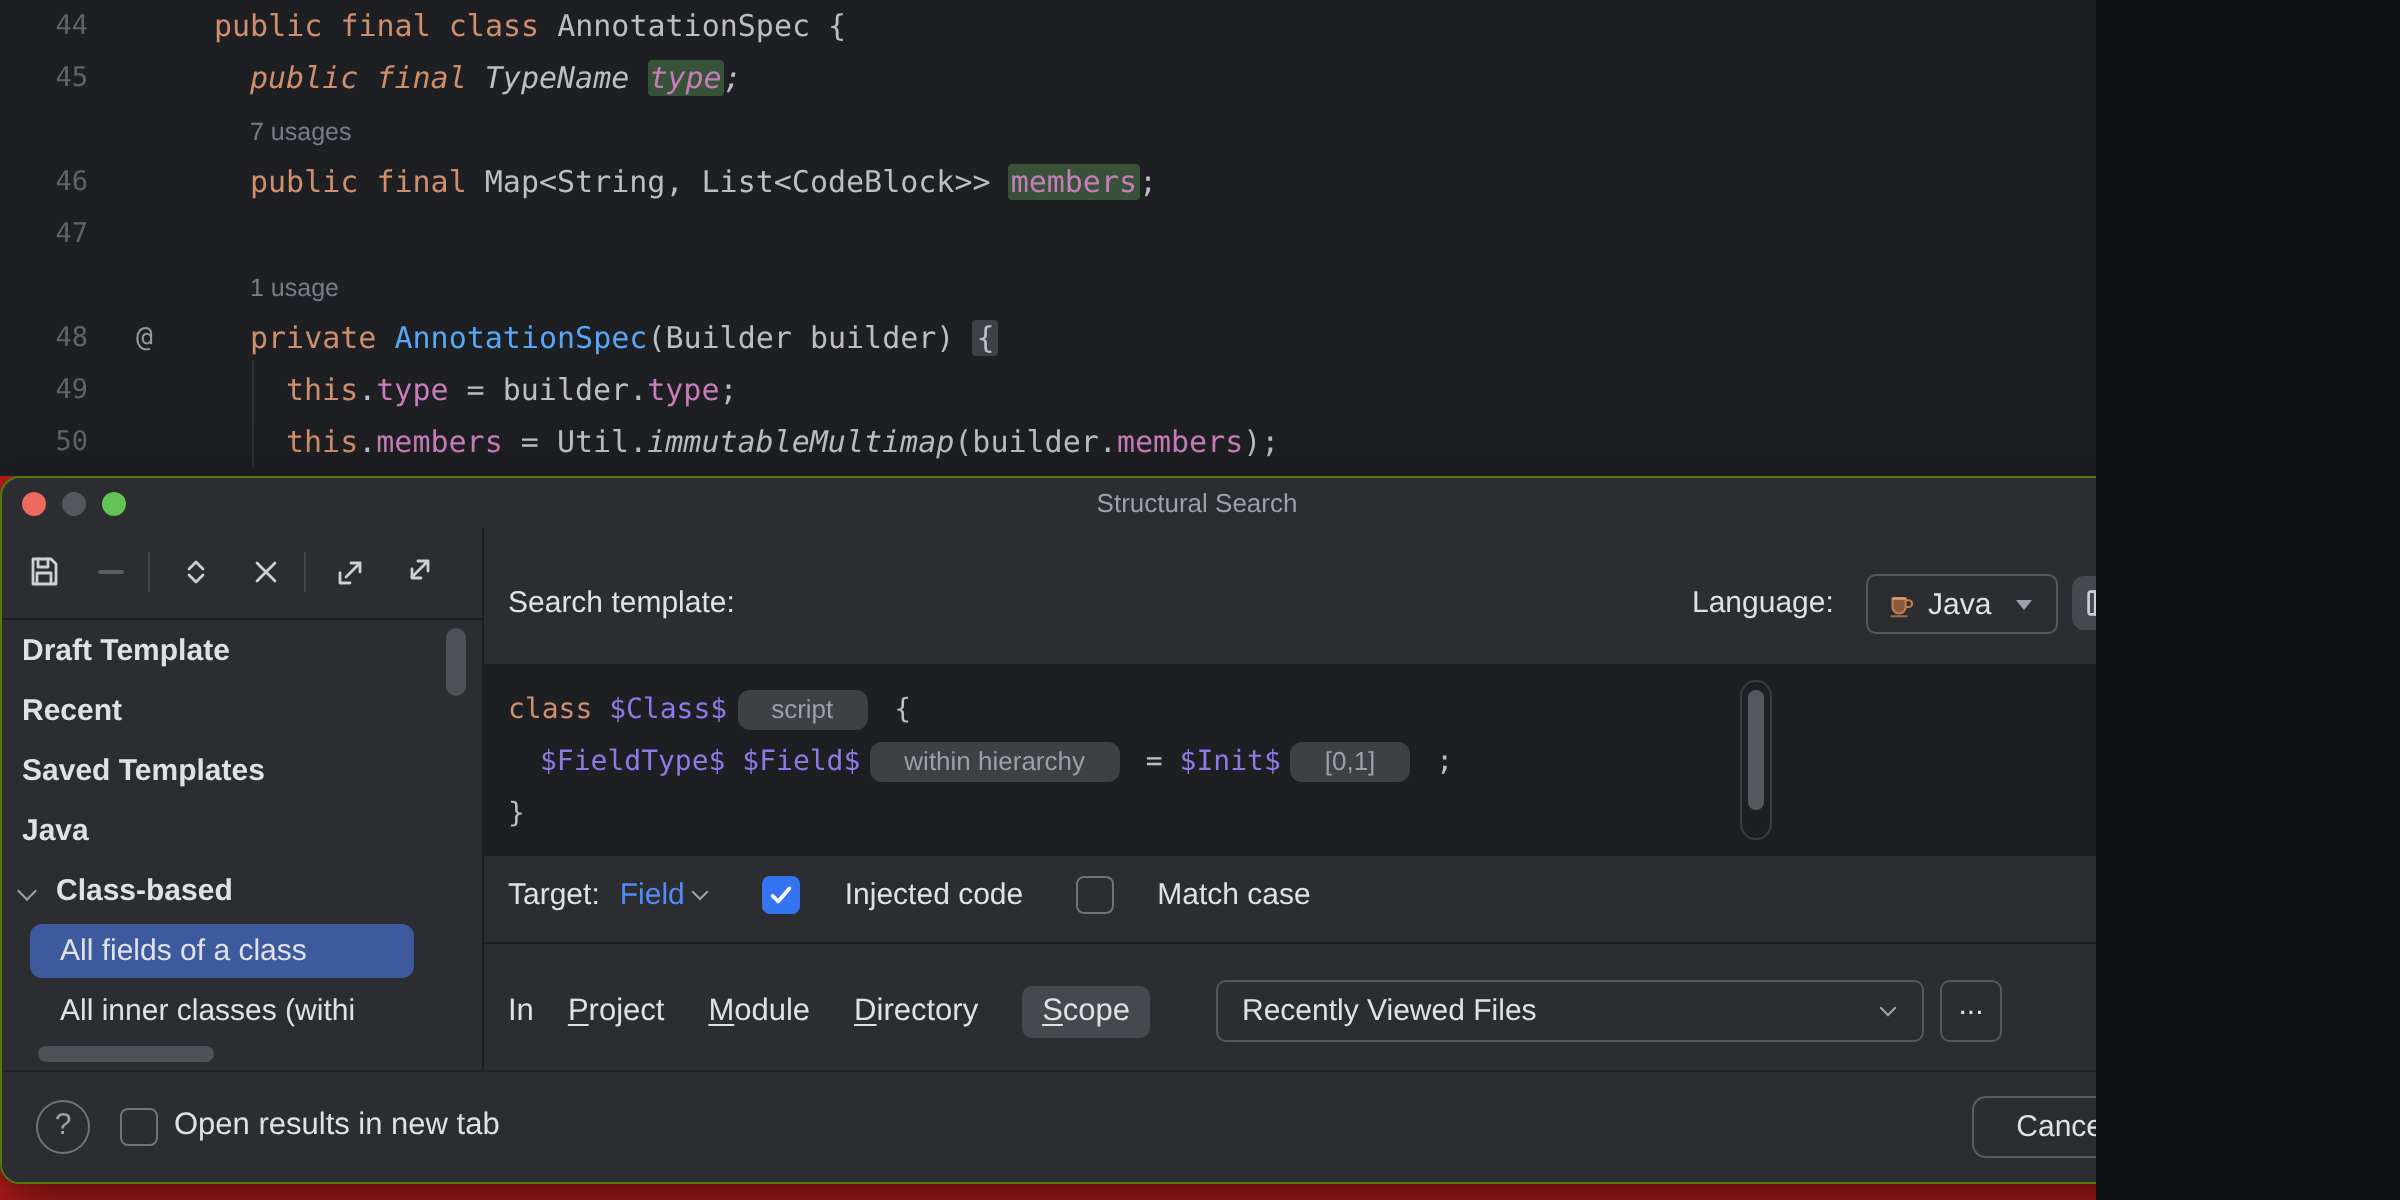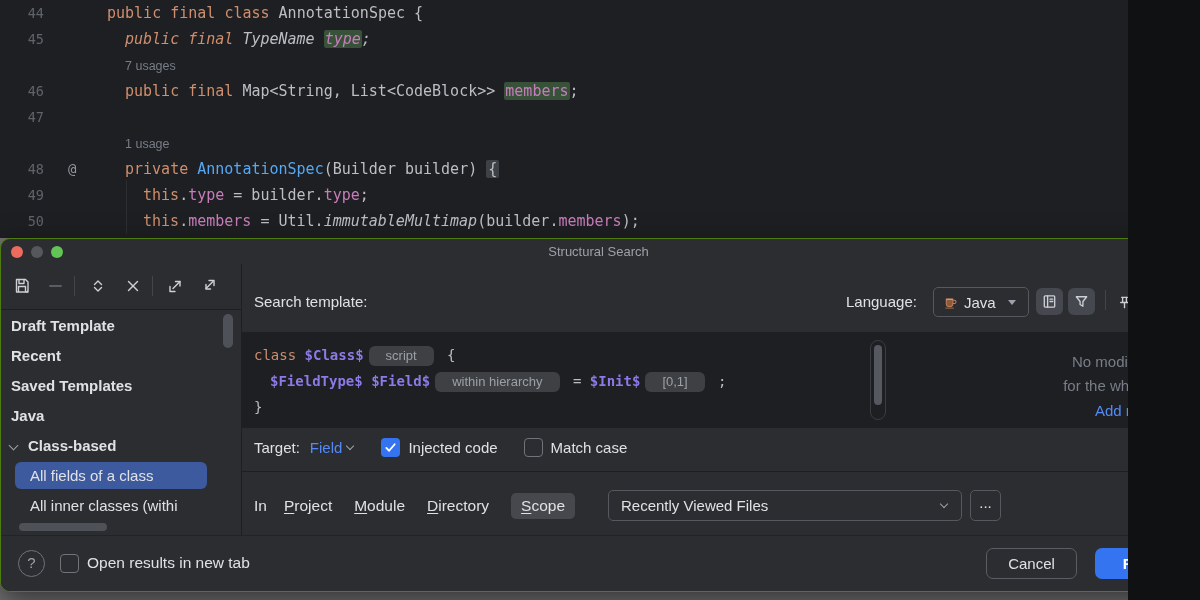--- a/index.html
+++ b/index.html
@@ -1,17 +1,17 @@
 <!DOCTYPE html>
 <html><head>
 <meta charset="utf-8">
 <style>
   * { margin:0; padding:0; box-sizing:border-box; }
   html,body { background:#101113; }
-  .screen { position:relative; width:1128px; height:600px; background:#737373; overflow:hidden;
+  .screen { position:relative; width:1048px; height:600px; background:#b91c1c; overflow:hidden;
             font-family:"Liberation Sans", sans-serif; color:#dfe1e5; }
 
   
   .editor { position:absolute; left:0; top:0; width:1200px; height:238px; background:#1e1f22; }
   .lines { position:absolute; inset:0; font-family:"DejaVu Sans Mono", monospace; font-size:15px; }
   .crow { position:absolute; left:0; right:0; height:26px; line-height:26px; white-space:pre; }
   .lnum { position:absolute; left:0; width:44px; text-align:right; color:#5f646b;
           font-size:13.5px; font-family:"DejaVu Sans Mono", monospace; }
   .gico { position:absolute; left:68px; color:#9298a0; font-size:14px; }
   .ctext { position:absolute; top:0; height:26px; }
@@ -65,40 +65,40 @@
           border-right:1.6px solid #9da2aa; border-bottom:1.6px solid #9da2aa; transform:rotate(45deg); }
   .sel-pill { position:absolute; left:14px; top:1px; width:192px; height:27px; background:#3d5a9e; border-radius:6px; z-index:0; }
   .srow .lbl { position:relative; z-index:1; }
   .sb-vthumb { position:absolute; left:222px; top:3px; width:10px; height:34px; background:#4e5157; border-radius:5px; }
   .sb-hthumb { position:absolute; left:18px; top:212px; width:88px; height:8px; background:#4e5157; border-radius:4px; }
 
   
   .tmpl-strip { position:absolute; left:241px; top:93px; width:956px; height:96px; background:#1e1f22; }
   .tmpl-code { position:absolute; left:12px; top:10px; right:340px; font-family:"DejaVu Sans Mono", monospace; font-size:14px; }
   .trow { position:absolute; left:0; height:26px; line-height:26px; white-space:pre; }
-  .tk.var { color:#8c7ae6; font-weight:bold; }
+  .tk.var { color:#8c7ae6; font-weight:normal; }
   .badge { display:inline-block; font-family:"Liberation Sans", sans-serif; font-size:13px; color:#9ba0a8;
            background:#3e4043; border-radius:6px; padding:1px 17px 2px; margin:0 5px; line-height:17px; }
   .tmpl-sb { position:absolute; left:628px; top:8px; width:16px; height:80px; border:1px solid #3a3c40; border-radius:8px; }
   .tmpl-sb .th { position:absolute; left:3px; top:4px; width:8px; height:60px; background:#55585e; border-radius:4px; }
   .modifiers { position:absolute; left:660px; top:0; width:470px; height:96px; text-align:center; }
   .mod-line { font-size:15px; color:#787d87; line-height:24px; }
   .mod-line.first { margin-top:18px; }
   .mod-link { font-size:15px; color:#548af7; margin-top:4px; display:inline-block; cursor:pointer; }
   .pm { position:absolute; right:8px; width:22px; text-align:center; font-size:21px; color:#b6bac0; cursor:default; }
   .pm.minus { color:#7d8188; }
 
   
   .target-row { position:absolute; left:253px; top:196px; height:24px; display:flex; align-items:center; gap:10px; font-size:15px; }
   .dd-blue { color:#548af7; display:flex; align-items:center; gap:5px; margin-right:18px; }
   .chev-sm { width:6px; height:6px; border-right:1.6px solid #9da2aa; border-bottom:1.6px solid #9da2aa; transform:rotate(45deg); margin-top:-3px; }
   .cbx { width:19px; height:19px; border-radius:4px; flex:0 0 auto; }
   .cbx.on { background:#3574f0; display:flex; align-items:center; justify-content:center; }
   .cbx.off { border:1.7px solid #6f737a; background:transparent; }
-  .cb-group { display:flex; align-items:center; gap:8px; margin-right:16px; }
+  .cb-group { display:flex; align-items:center; gap:22px; margin-right:16px; }
 
   .mid-divider { position:absolute; left:241px; top:232px; width:956px; height:1px; background:#1e1f22; }
 
   
   .scope-row { position:absolute; left:253px; top:252px; height:30px; display:flex; align-items:center; font-size:15.5px; }
   .scope-in { margin-right:6px; }
   .scope-link { margin:0 11px; cursor:default; }
   .scope-link.pill { background:#46484d; border-radius:5px; padding:4px 10px 5px; }
   .scope-link u { text-underline-offset:2px; }
   .combo { position:absolute; left:607px; top:251px; width:354px; height:31px; border:1px solid #55585e; border-radius:5px;

